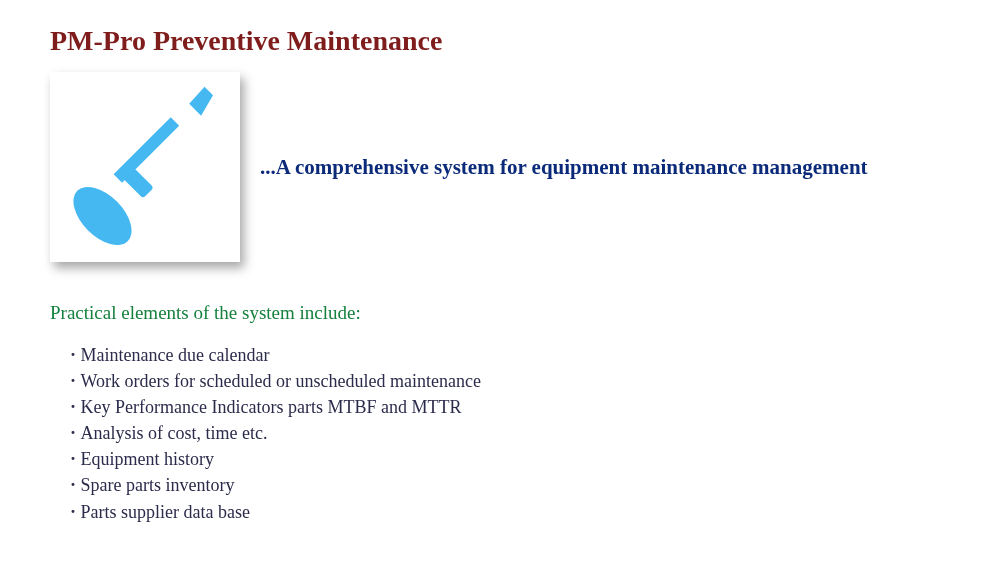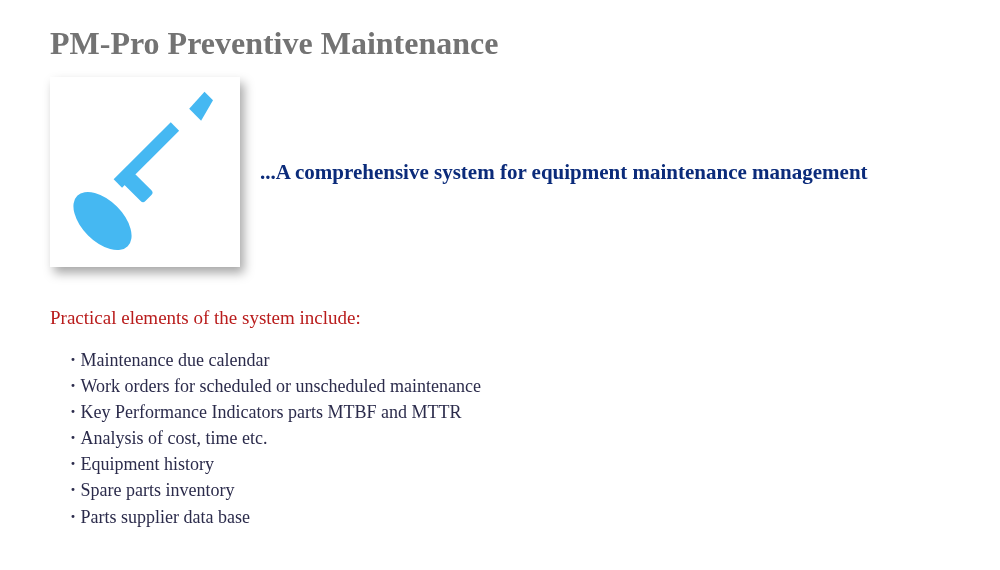--- a/index.html
+++ b/index.html
@@ -5,22 +5,22 @@
   * { box-sizing: border-box; margin: 0; padding: 0; }
   body {
     width: 1000px;
     height: 570px;
     background: #ffffff;
     font-family: Georgia, 'Times New Roman', serif;
     padding: 25px 50px;
     overflow: hidden;
   }
   .title {
-    color: #737373;
-    font-size: 32px;
+    color: #7f1d1d;
+    font-size: 28px;
     font-weight: bold;
     margin-bottom: 15px;
   }
   .hero-row {
     display: flex;
     align-items: center;
     gap: 20px;
     margin-bottom: 40px;
   }
   .icon-card {
@@ -36,21 +36,21 @@
   .icon-card svg {
     width: 170px;
     height: 170px;
   }
   .tagline {
     color: #0b2b7a;
     font-weight: bold;
     font-size: 21px;
   }
   .intro {
-    color: #b91c1c;
+    color: #15803d;
     font-size: 19px;
     margin-bottom: 18px;
   }
   .feature-list {
     list-style: none;
     padding-left: 20px;
   }
   .feature-list li {
     color: #2b2b4b;
     font-size: 18px;

